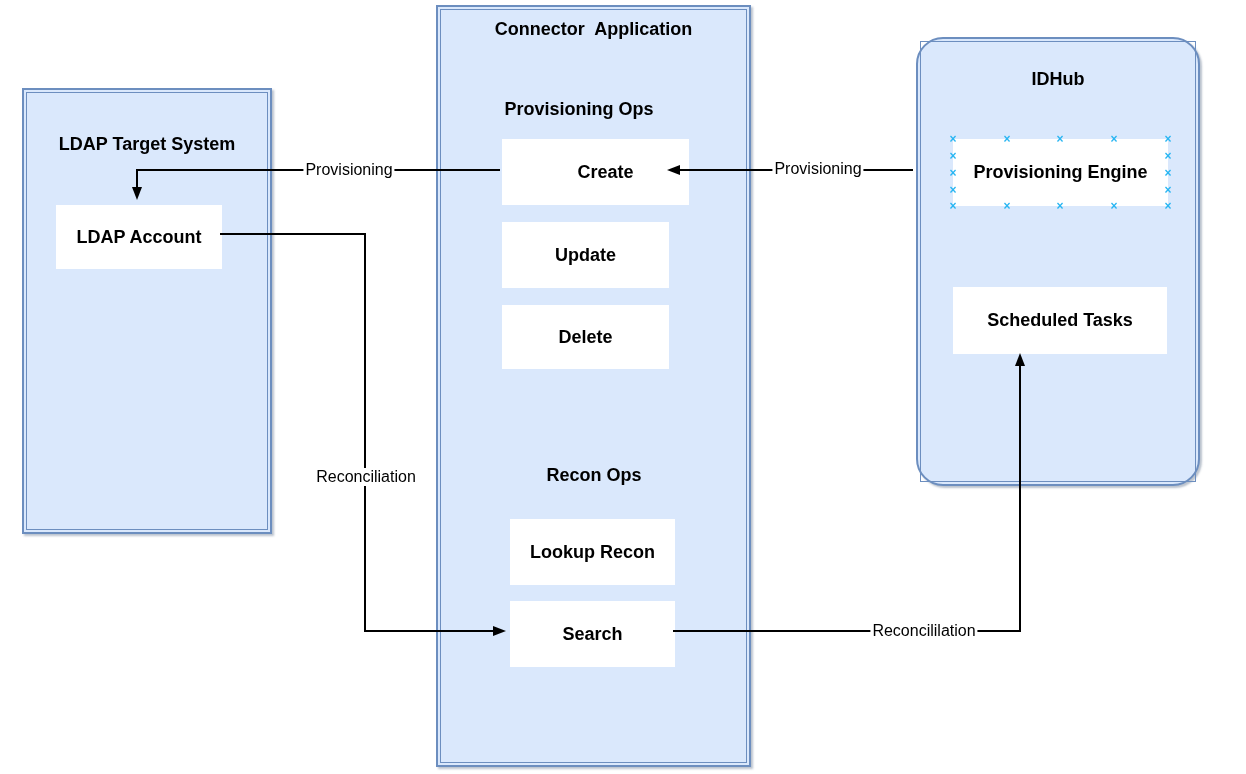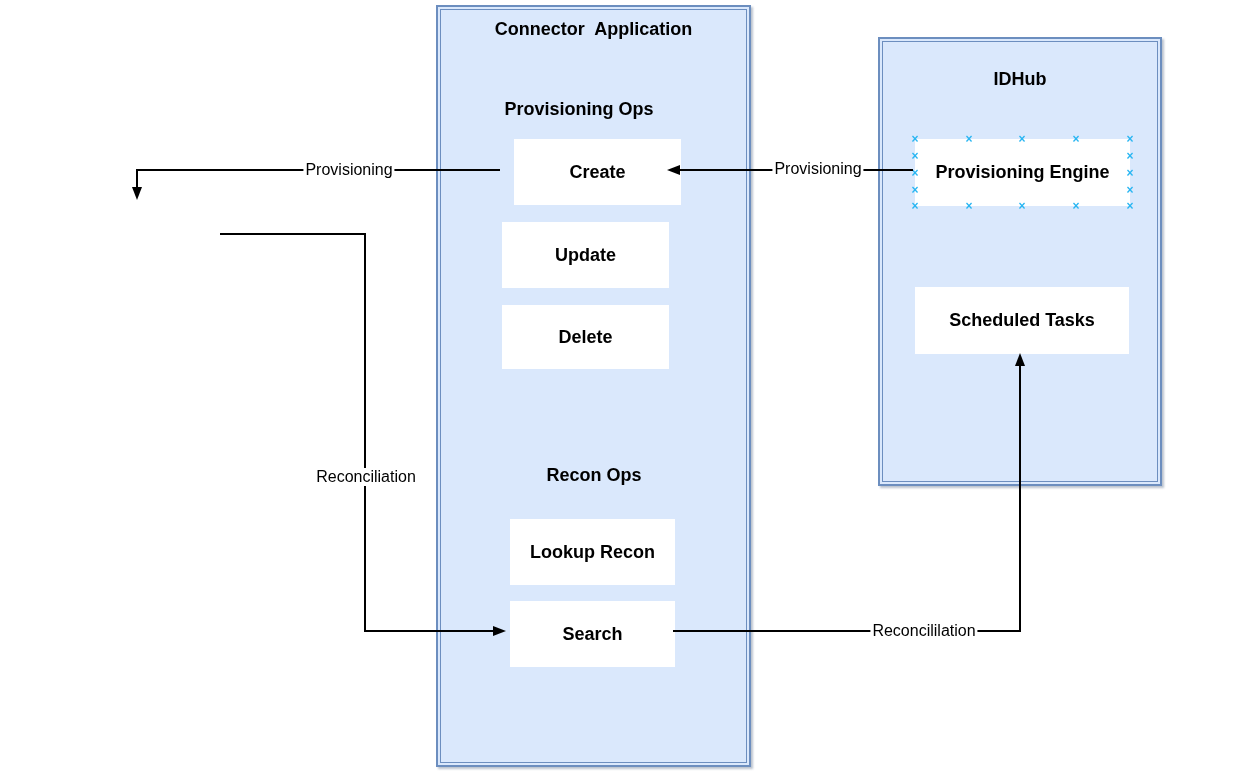--- a/index.html
+++ b/index.html
@@ -84,43 +84,49 @@
     font-weight: bold;
     line-height: 1;
     z-index: 6;
   }
 </style>
 </head>
 <body>
 
 <div class="canvas">
 
+  <div class="container" style="left:22px; top:88px; width:246px; height:442px;">
+    <div class="container-title" style="top:44px;">LDAP Target System</div>
+    <div class="node" style="left:32px; top:115px; width:166px; height:64px;">
+      <span>LDAP Account</span>
+    </div>
+  </div>
 
   <div class="container" style="left:436px; top:5px; width:311px; height:758px;">
     <div class="container-title" style="top:12px;">Connector  Application</div>
     <div class="section-label" style="left:141px; top:102px;">Provisioning Ops</div>
-    <div class="node" style="left:76px; top:132px; width:167px; height:66px;">
+    <div class="node" style="left:64px; top:132px; width:167px; height:66px;padding-left:20px;">
       <span>Create</span>
     </div>
     <div class="node" style="left:64px; top:215px; width:167px; height:66px;">
       <span>Update</span>
     </div>
     <div class="node" style="left:64px; top:298px; width:167px; height:64px;text-align:center;">
       <span>Delete</span>
     </div>
     <div class="section-label" style="left:156px; top:468px;">Recon Ops</div>
     <div class="node" style="left:72px; top:512px; width:165px; height:66px;">
       <span>Lookup Recon</span>
     </div>
     <div class="node" style="left:72px; top:594px; width:165px; height:66px;justify-content:center;">
       <span>Search</span>
     </div>
   </div>
 
-  <div class="container" style="left:878px; top:37px; width:280px; height:445px;">
+  <div class="container" style="left:916px; top:37px; width:280px; height:445px;border-radius:27px;">
     <div class="container-title" style="top:30px;">IDHub</div>
     <div class="node" style="left:35px; top:100px; width:215px; height:67px;">
       <span>Provisioning Engine</span>
     </div>
 
     <span class="cp" style="left:35px;  top:100px;">×</span>
     <span class="cp" style="left:89px;  top:100px;">×</span>
     <span class="cp" style="left:142px; top:100px;">×</span>
     <span class="cp" style="left:196px; top:100px;">×</span>
     <span class="cp" style="left:250px; top:100px;">×</span>

